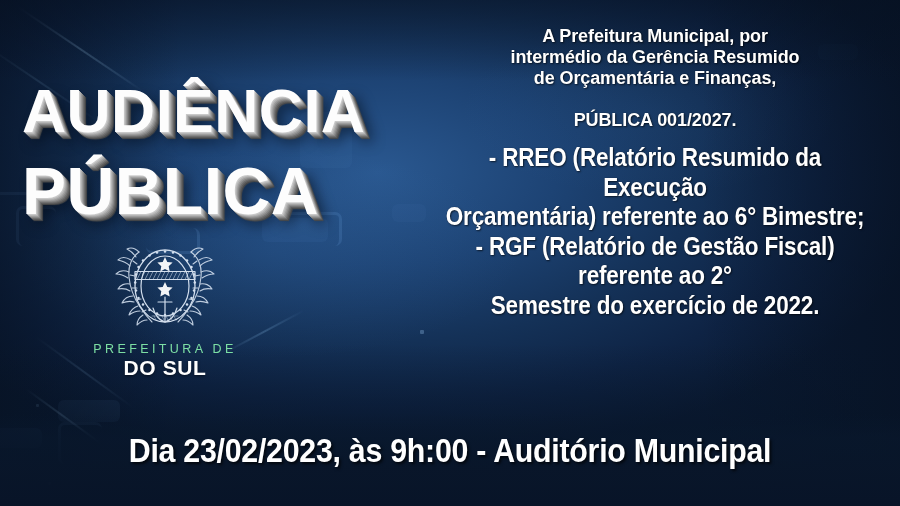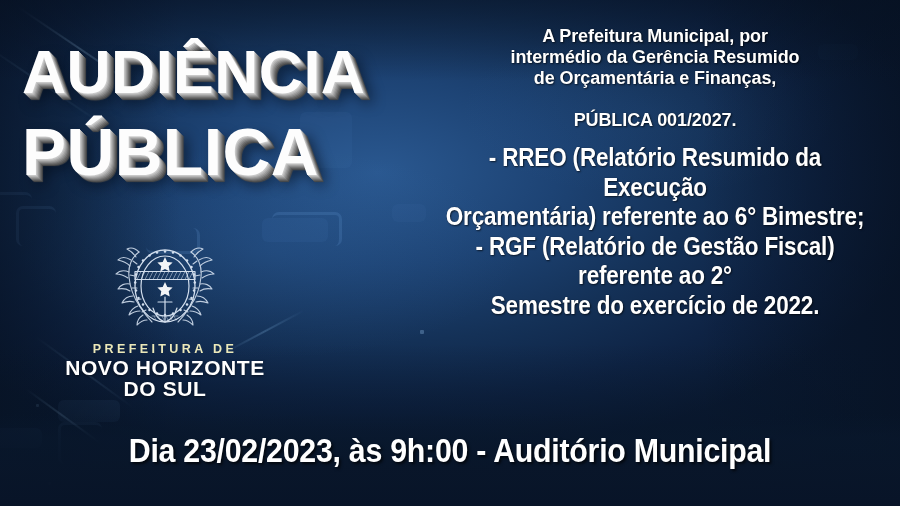--- a/index.html
+++ b/index.html
@@ -85,37 +85,37 @@
     text-shadow:
       1px 1px 0 #c9c9c9,
       2px 2px 0 #b4b4b4,
       3px 3px 0 #9d9d9d,
       4px 4px 0 #878787,
       5px 5px 0 #6f6f6f,
       6px 6px 0 #5b5b5b,
       7px 7px 1px #4a4a4a,
       9px 9px 14px rgba(2,10,22,.75);
   }
-  .headline .line.l1 { font-size:61px; }
+  .headline .line.l1 { font-size:61px;margin-top:39px; }
   .headline .line.l2 { font-size:66px; margin-top:19px; }
 
   
   .logo-block {
     position:absolute;
     left:34px; top:236px;
     width:262px;
     text-align:center;
   }
   .crest { display:block; margin:0 auto; }
   .logo-pref {
     margin-top:2px;
-    color:#fef9c3;
+    color:#86efac;
     font-family:"Liberation Sans", sans-serif;
     font-size:12.5px;
-    font-weight:bold;
+    font-weight:normal;
     letter-spacing:3.4px;
     opacity:.92;
   }
   .logo-city {
     color:#ffffff;
     font-family:"Liberation Sans", sans-serif;
     font-weight:bold;
     font-size:21px;
     line-height:1.02;
     letter-spacing:.6px;
@@ -290,21 +290,20 @@
       </g>
 
       <g stroke-width=".6" opacity=".8">
         <path d="M43 80 L69 80"></path>
         <path d="M45 80 L47 84 M49 80 L51 84 M53 80 L55 84 M57 80 L59 84 M61 80 L63 84 M65 80 L67 84"></path>
       </g>
     </svg>
 
     <div class="logo-pref">PREFEITURA DE</div>
     <div class="logo-city">
-      <span class="sub">NOVO HORIZONTE</span>
       <span class="sub">DO SUL</span>
     </div>
   </div>
 
   <div class="copy">
     <div class="para1">
       <span>A Prefeitura Municipal, por</span><br>
       <span>intermédio da Gerência Resumido</span><br>
       <span>de Orçamentária e Finanças,</span><br>
       <br>

